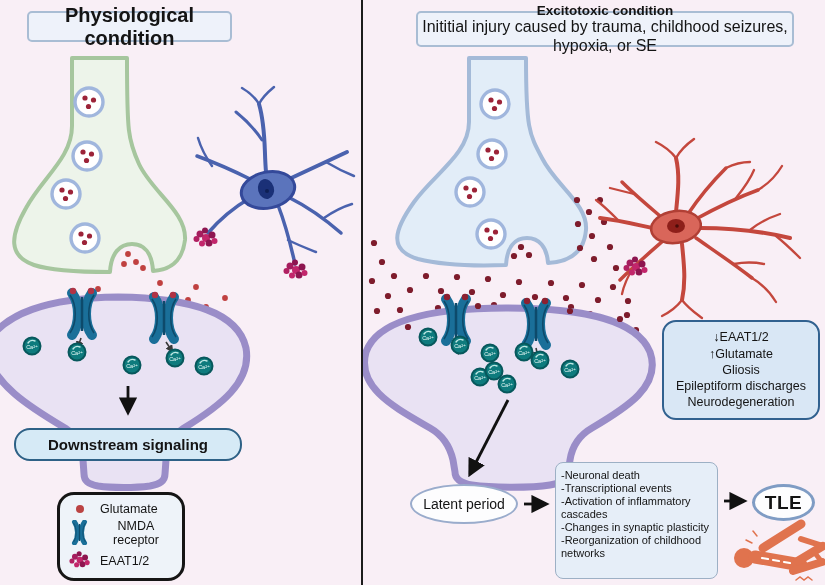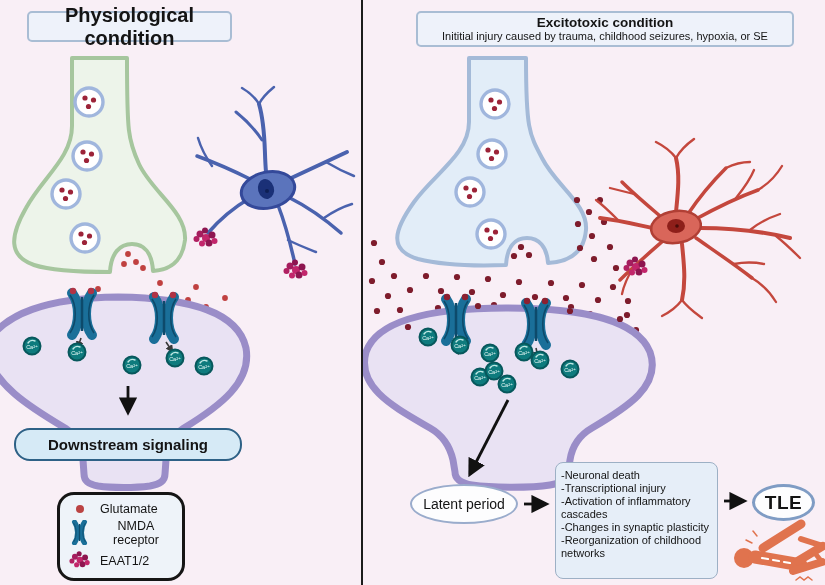--- a/index.html
+++ b/index.html
@@ -8,21 +8,21 @@
     background:#f9eff6;
     font-family:"Liberation Sans","DejaVu Sans",sans-serif;
   }
   #artwork{position:absolute;left:0;top:0;}
   .divider{position:absolute;left:361px;top:0;width:2px;height:585px;background:#1c1c1c;}
   .box{position:absolute;box-sizing:border-box;display:flex;align-items:center;justify-content:center;text-align:center;color:#141414;}
   .title-box{background:#eef2fa;border:2px solid #a9bdd4;border-radius:5px;}
   #left-title{left:27px;top:11px;width:205px;height:31px;font-size:20px;font-weight:700;}
   #right-title{left:416px;top:11px;width:378px;height:36px;flex-direction:column;line-height:1.15;padding:2px 4px;}
   #right-title .t1{font-size:13.5px;font-weight:700;}
-  #right-title .t2{font-size:11px;font-weight:400;}
+  #right-title .t2{font-size:16px;font-weight:400;}
   #downstream-box{left:14px;top:428px;width:228px;height:33px;background:#d6eaf6;border:2.5px solid #2e6186;border-radius:16px;font-size:15px;font-weight:700;}
   #effects-box{left:662px;top:320px;width:158px;height:100px;background:#d9e7f5;border:2.5px solid #31618f;border-radius:14px;flex-direction:column;font-size:12.5px;font-weight:500;line-height:1.3;}
   #consequences-box{left:555px;top:462px;width:163px;height:117px;background:#e6eef8;border:1.5px solid #9db0c5;border-radius:8px;flex-direction:column;align-items:flex-start;justify-content:flex-start;text-align:left;padding:6px 5px;font-size:11px;font-weight:500;line-height:1.18;}
   .oval{position:absolute;box-sizing:border-box;display:flex;align-items:center;justify-content:center;background:#fdfdfe;border-radius:50%;color:#141414;}
   #latent-oval{left:410px;top:484px;width:108px;height:40px;border:2.5px solid #9aaccc;font-size:14px;font-weight:500;}
   #tle-oval{left:752px;top:484px;width:63px;height:37px;border:3px solid #7f9cc4;font-size:19px;font-weight:700;letter-spacing:.5px;}
   #legend-box{left:57px;top:492px;width:128px;height:89px;background:#eef3f9;border:3px solid #151515;border-radius:17px;flex-direction:column;align-items:flex-start;justify-content:space-around;padding:5px 9px;}
   .legend-row{display:flex;align-items:center;gap:9px;font-size:12.5px;font-weight:500;}
   .legend-ico{display:inline-flex;width:22px;justify-content:center;}
   .glu-dot{width:8px;height:8px;border-radius:50%;background:#bb4343;}
@@ -314,28 +314,35 @@
 
   <div class="box title-box" id="right-title">
     <span class="t1">Excitotoxic condition</span>
     <span class="t2">Inititial injury caused by trauma, childhood seizures, hypoxia, or SE</span>
   </div>
 
   <div class="box" id="downstream-box">
     <span>Downstream signaling</span>
   </div>
 
+  <div class="box" id="effects-box">
+    <div>↓EAAT1/2</div>
+    <div>↑Glutamate</div>
+    <div>Gliosis</div>
+    <div>Epileptiform discharges</div>
+    <div>Neurodegeneration</div>
+  </div>
 
   <div class="oval" id="latent-oval">
     <span>Latent period</span>
   </div>
 
   <div class="box" id="consequences-box">
     <div>-Neuronal death</div>
-    <div>-Transcriptional injury</div>
+    <div>-Transcriptional events</div>
     <div>-Activation of inflammatory cascades</div>
     <div>-Changes in synaptic plasticity</div>
     <div>-Reorganization of childhood networks</div>
   </div>
 
   <div class="oval" id="tle-oval">
     <span>TLE</span>
   </div>
 
   <div class="box" id="legend-box">

